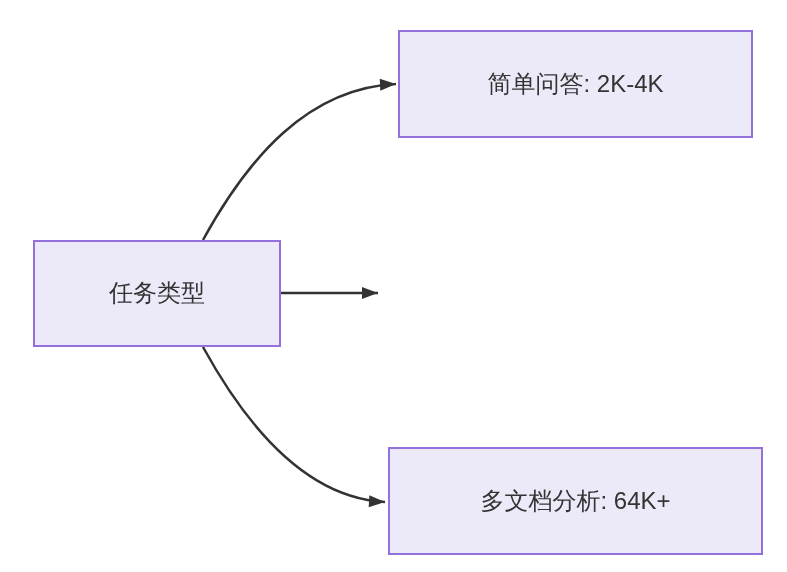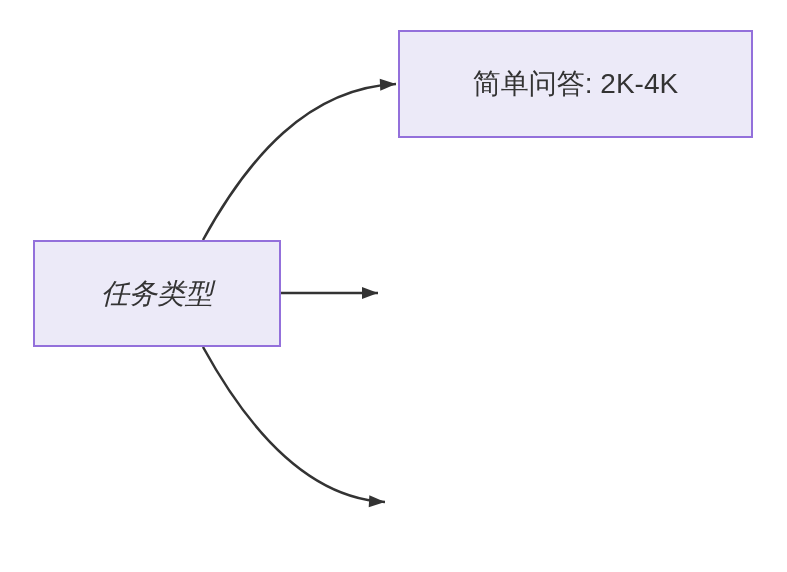--- a/index.html
+++ b/index.html
@@ -34,26 +34,26 @@
   }
   .node {
     position: absolute;
     box-sizing: border-box;
     display: flex;
     align-items: center;
     justify-content: center;
     background: var(--node-fill, #eceaf8);
     border: 2.5px solid var(--node-border, #9370db);
     color: var(--text, #333333);
-    font-size: 28px;
+    font-size: 24px;
     line-height: 1.2;
     white-space: nowrap;
     text-align: right;
   }
-  .node-root    { left: 33px;  top: 240px; width: 248px; height: 107px; font-style: italic; }
+  .node-root    { left: 33px;  top: 240px; width: 248px; height: 107px; }
   .node-branch0 { left: 398px; top: 30px;  width: 355px; height: 108px; }
   .node-branch1 { left: 380px; top: 238px; width: 390px; height: 110px; }
   .node-branch2 { left: 388px; top: 447px; width: 375px; height: 108px; }
 </style>
 </head>
 <body>
 
 <div class="canvas">
 
   <svg class="edges-layer" width="787" height="572" viewBox="0 0 787 572" xmlns="http://www.w3.org/2000/svg">
@@ -69,14 +69,17 @@
 
   <div class="node node-root">
     <span>任务类型</span>
   </div>
 
   <div class="node node-branch0">
     <span>简单问答: 2K-4K</span>
   </div>
 
 
+  <div class="node node-branch2">
+    <span>多文档分析: 64K+</span>
+  </div>
 
 </div>
 
 </body></html>

